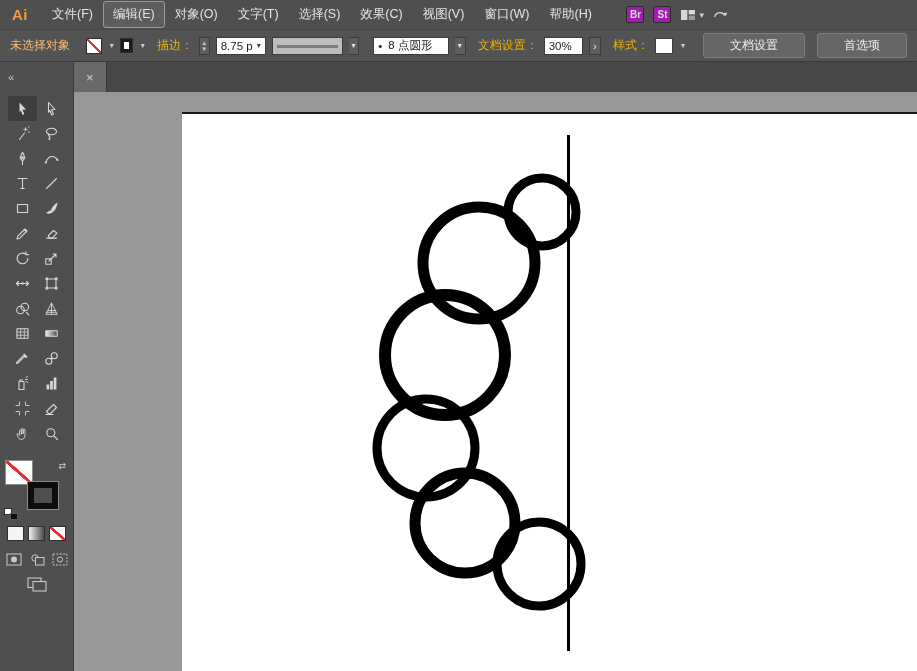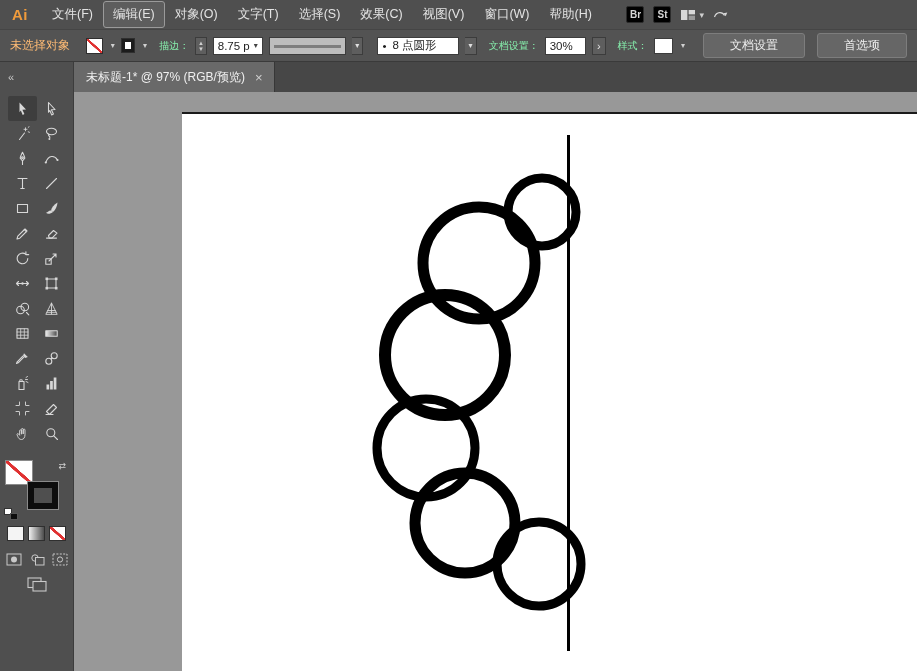--- a/index.html
+++ b/index.html
@@ -6,27 +6,27 @@
   html,body { width:917px; height:671px; overflow:hidden; }
   body { font-family:"Liberation Sans","DejaVu Sans",sans-serif; font-size:12px; color:#e0e0e0; background:#4f4f4f; }
   .app { width:917px; height:671px; display:flex; flex-direction:column; position:relative; }
 
   
   .menubar { height:30px; background:#4f4f4f; display:flex; align-items:center; padding:0 8px; flex:0 0 auto; border-bottom:1px solid #454545; }
   .ai-logo { font-weight:bold; font-size:15px; color:#f09b3c; margin:0 14px 0 4px; letter-spacing:0.5px; }
   .menu-item { padding:4px 9px; font-size:12.5px; color:#e3e3e3; border:1px solid transparent; border-radius:3px; white-space:nowrap; cursor:default; }
   .menu-item.highlight { border-color:#9a9a9a; background:#5d5d5d; }
   .menubar-right { margin-left:auto; display:flex; align-items:center; gap:9px; padding-right:180px; }
-  .badge { width:18px; height:17px; background:#000000; border:1px solid #2b2b2b; border-radius:2px; color:#d6d6d6; font-size:10px; font-weight:bold; display:flex; align-items:center; justify-content:center; }
+  .badge { width:18px; height:17px; background:#a21caf; border:1px solid #2b2b2b; border-radius:2px; color:#d6d6d6; font-size:10px; font-weight:bold; display:flex; align-items:center; justify-content:center; }
   .mb-icon { display:flex; align-items:center; gap:3px; color:#d6d6d6; }
   .chev { font-size:9px; color:#cfcfcf; }
 
   
   .controlbar { height:32px; background:#535353; border-bottom:1px solid #3a3a3a; display:flex; align-items:center; padding:0 10px; gap:6px; flex:0 0 auto; white-space:nowrap; }
-  .ctl-label { color:#86efac; font-size:10px; margin-left:6px; }
+  .ctl-label { color:#eab308; font-size:12px; margin-left:6px; }
   .status-text { color:#fdba74; margin-right:10px; }
   .swatch-none { width:19px; height:16px; background:
       linear-gradient(to top right, #ffffff 44%, #e03131 45%, #e03131 55%, #ffffff 56%);
       border:1px solid #2e2e2e; }
   .swatch-stroke { width:16px; height:15px; background:#fff; border:1px solid #2e2e2e; box-shadow:inset 0 0 0 3px #1c1c1c; }
   .dd-arrow { font-size:8px; color:#d0d0d0; margin-left:2px; }
   .stepper { width:13px; height:18px; background:#5e5e5e; border:1px solid #3c3c3c; display:flex; flex-direction:column; align-items:center; justify-content:center; line-height:6px; }
   .stepper span { font-size:6px; color:#cfcfcf; }
   .field { height:18px; background:#ffffff; border:1px solid #3c3c3c; color:#1d1d1d; display:flex; align-items:center; padding:0 4px; font-size:11.5px; }
   .field .in-dd { margin-left:auto; font-size:8px; color:#444; padding-left:4px; }
@@ -150,21 +150,20 @@
     <button class="bar-btn">文档设置</button>
     <button class="bar-btn">首选项</button>
   </div>
 
   <div class="tabrow">
     <div class="tools-header">
       <span>«</span>
     </div>
     <div class="tabs">
       <div class="tab">
-        <span>未标题-1* @ 97% (RGB/预览)</span>
         <span class="tab-close">×</span>
       </div>
     </div>
   </div>
 
   <div class="main">
 
     <div class="toolbar">
       <div class="tools-grid">
         <div class="tool active">

